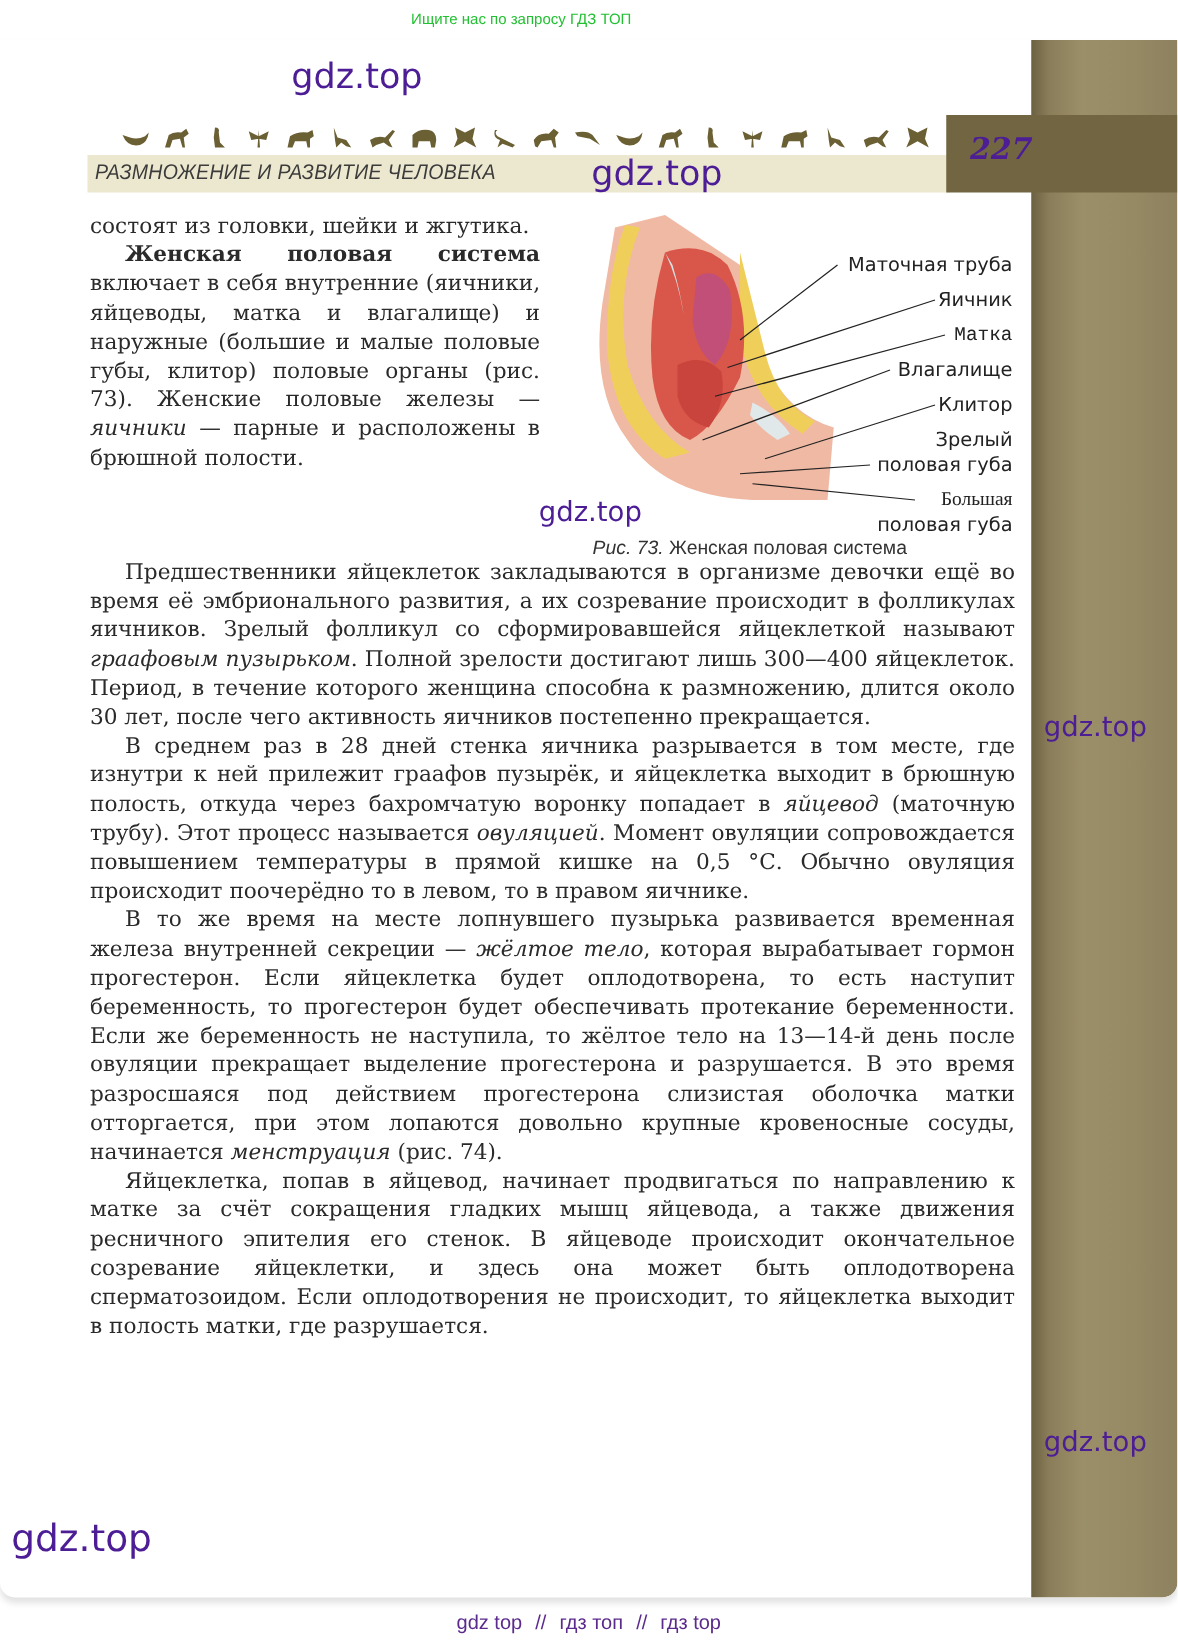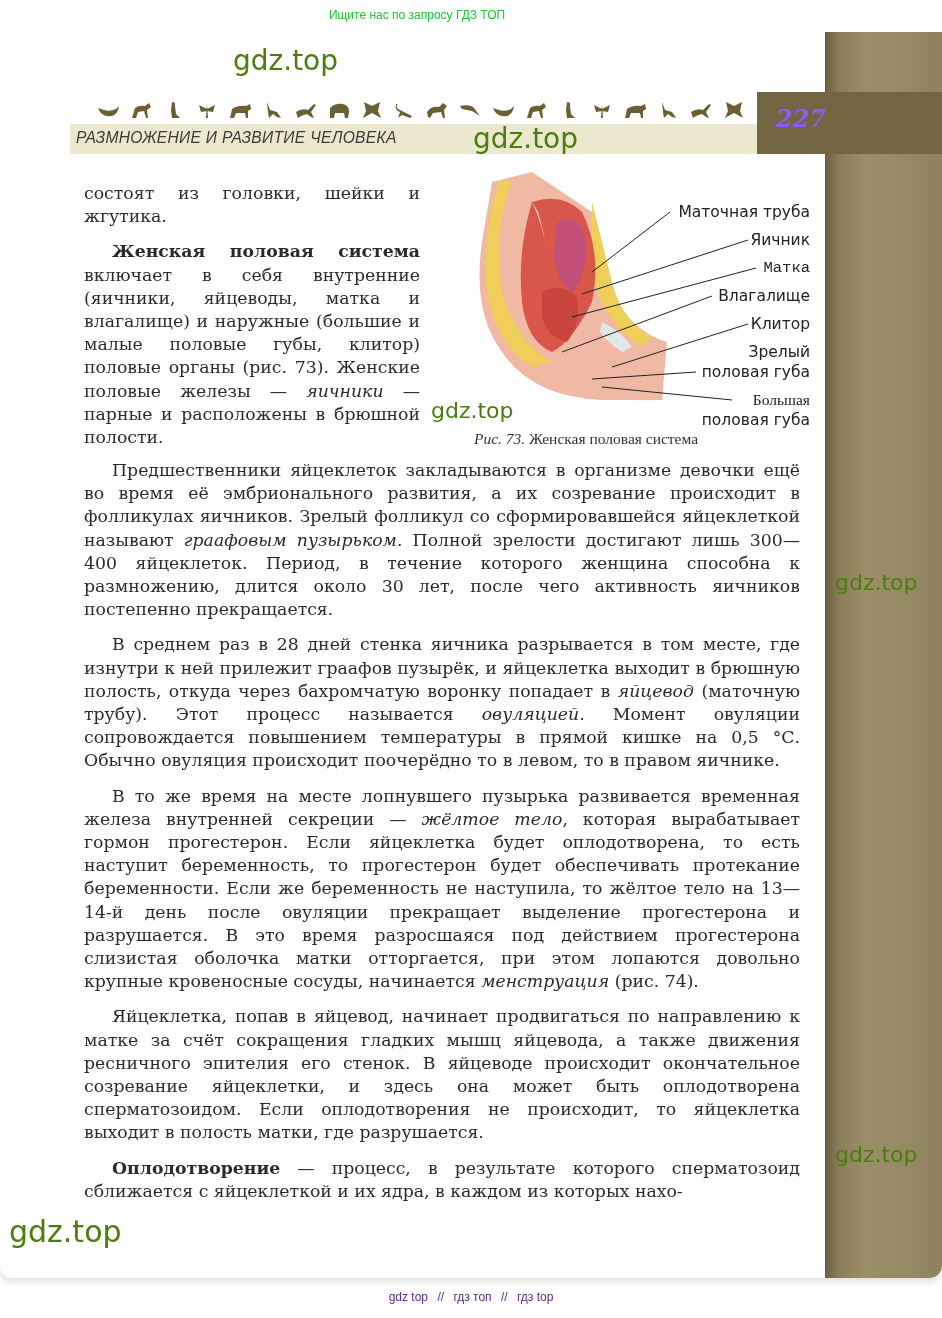--- a/index.html
+++ b/index.html
@@ -36,54 +36,54 @@
     position: absolute; left: 76px; top: 96px; font-family: "Liberation Sans", sans-serif;
     font-style: italic; font-size: 17px; color: #3b3b3b; letter-spacing: 0.3px;
     transform: scaleX(0.92); transform-origin: left;
   }
   .page-num-box {
     position: absolute; left: 757px; top: 60px; width: 185px; height: 62px;
     background: #726642;
   }
   .page-num {
     position: absolute; left: 776px; top: 72px; font-family: "DejaVu Serif", serif;
-    font-weight: bold; font-style: italic; font-size: 24px; color: #8b5cf6;
+    font-weight: bold; font-style: italic; font-size: 24px; color: #4c1d95;
   }
   .wm {
-    position: absolute; font-family: "DejaVu Sans", sans-serif; color: #4d7c0f;
+    position: absolute; font-family: "DejaVu Sans", sans-serif; color: #4c1d95;
   }
   .text {
     position: absolute; font-family: "DejaVu Serif", serif; font-size: 17.3px;
     line-height: 23.2px; color: #2a2a2a; text-align: justify;
   }
-  .text p { margin: 12px; text-indent: 28px; }
+  .text p { margin: 0; text-indent: 28px; }
   .text p.noind { text-indent: 0; }
   .text-narrow { left: 72px; top: 138px; width: 360px; }
   .text-wide { left: 72px; top: 415px; width: 740px; }
   i { }
   b { font-weight: bold; }
   .figure {
     position: absolute; left: 472px; top: 140px; width: 340px; height: 230px;
   }
   .fig-image {
     position: absolute; left: 0; top: 0; width: 200px; height: 230px;
   }
   .fig-label {
     position: absolute; font-family: "DejaVu Sans", sans-serif; font-size: 15.5px;
     color: #222; text-align: right; line-height: 20px; white-space: nowrap;
   }
   .fig-lines { position: absolute; left: 0; top: 0; width: 340px; height: 230px; }
   .caption {
-    position: absolute; left: 474px; top: 398px; font-family: Liberation Serif, serif;
+    position: absolute; left: 474px; top: 398px; font-family: Liberation Sans, sans-serif;
     font-size: 15.5px; color: #333;
   }
   .caption .cap-num { font-style: italic; }
   .footer {
     position: absolute; left: 0; top: 1290px; width: 942px; text-align: center;
-    font-family: "Liberation Sans", sans-serif; font-size: 12px; color: #5b2a8c;
+    font-family: "Liberation Sans", sans-serif; font-size: 16px; color: #5b2a8c;
   }
   .footer span { margin: 0 3px; }
 </style>
 </head>
 <body>
 
 <div class="top-banner">Ищите нас по запросу ГДЗ ТОП</div>
 
 <div class="page">
   <div class="side-bar"></div>
@@ -238,21 +238,20 @@
     <span class="cap-num">Рис. 73.</span>
     <span>Женская половая система</span>
   </div>
 
   <div class="text text-wide">
     <p style="padding-right:380px; margin-right:-380px;"></p>
     <p><span>Предшественники яйцеклеток закладываются в организме девочки ещё во время её эмбрионального развития, а их созревание происходит в фолликулах яичников. Зрелый фолликул со сформировавшейся яйцеклеткой называют </span><i>граафовым пузырьком</i><span>. Полной зрелости достигают лишь 300—400 яйцеклеток. Период, в течение которого женщина способна к размножению, длится около 30 лет, после чего активность яичников постепенно прекращается.</span></p>
     <p><span>В среднем раз в 28 дней стенка яичника разрывается в том месте, где изнутри к ней прилежит граафов пузырёк, и яйцеклетка выходит в брюшную полость, откуда через бахромчатую воронку попадает в </span><i>яйцевод</i><span> (маточную трубу). Этот процесс называется </span><i>овуляцией</i><span>. Момент овуляции сопровождается повышением температуры в прямой кишке на 0,5 °С. Обычно овуляция происходит поочерёдно то в левом, то в правом яичнике.</span></p>
     <p><span>В то же время на месте лопнувшего пузырька развивается временная железа внутренней секреции — </span><i>жёлтое тело</i><span>, которая вырабатывает гормон прогестерон. Если яйцеклетка будет оплодотворена, то есть наступит беременность, то прогестерон будет обеспечивать протекание беременности. Если же беременность не наступила, то жёлтое тело на 13—14-й день после овуляции прекращает выделение прогестерона и разрушается. В это время разросшаяся под действием прогестерона слизистая оболочка матки отторгается, при этом лопаются довольно крупные кровеносные сосуды, начинается </span><i>менструация</i><span> (рис. 74).</span></p>
     <p><span>Яйцеклетка, попав в яйцевод, начинает продвигаться по направлению к матке за счёт сокращения гладких мышц яйцевода, а также движения ресничного эпителия его стенок. В яйцеводе происходит окончательное созревание яйцеклетки, и здесь она может быть оплодотворена сперматозоидом. Если оплодотворения не происходит, то яйцеклетка выходит в полость матки, где разрушается.</span></p>
-    <p><b>Оплодотворение</b><span> — процесс, в результате которого сперматозоид сближается с яйцеклеткой и их ядра, в каждом из которых нахо-</span></p>
   </div>
 
   <div class="wm" style="left:233px; top:12px; font-size:28px;">gdz.top</div>
   <div class="wm" style="left:473px; top:90px; font-size:28px;">gdz.top</div>
   <div class="wm" style="left:431px; top:366px; font-size:22px;">gdz.top</div>
   <div class="wm" style="left:835px; top:538px; font-size:22px;">gdz.top</div>
   <div class="wm" style="left:835px; top:1110px; font-size:22px;">gdz.top</div>
   <div class="wm" style="left:9px; top:1182px; font-size:30px;">gdz.top</div>
 </div>
 

